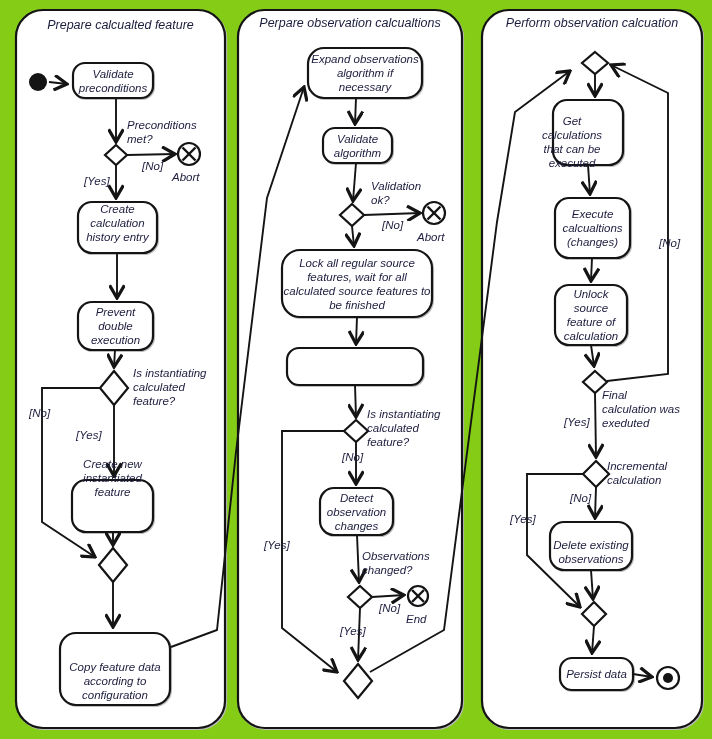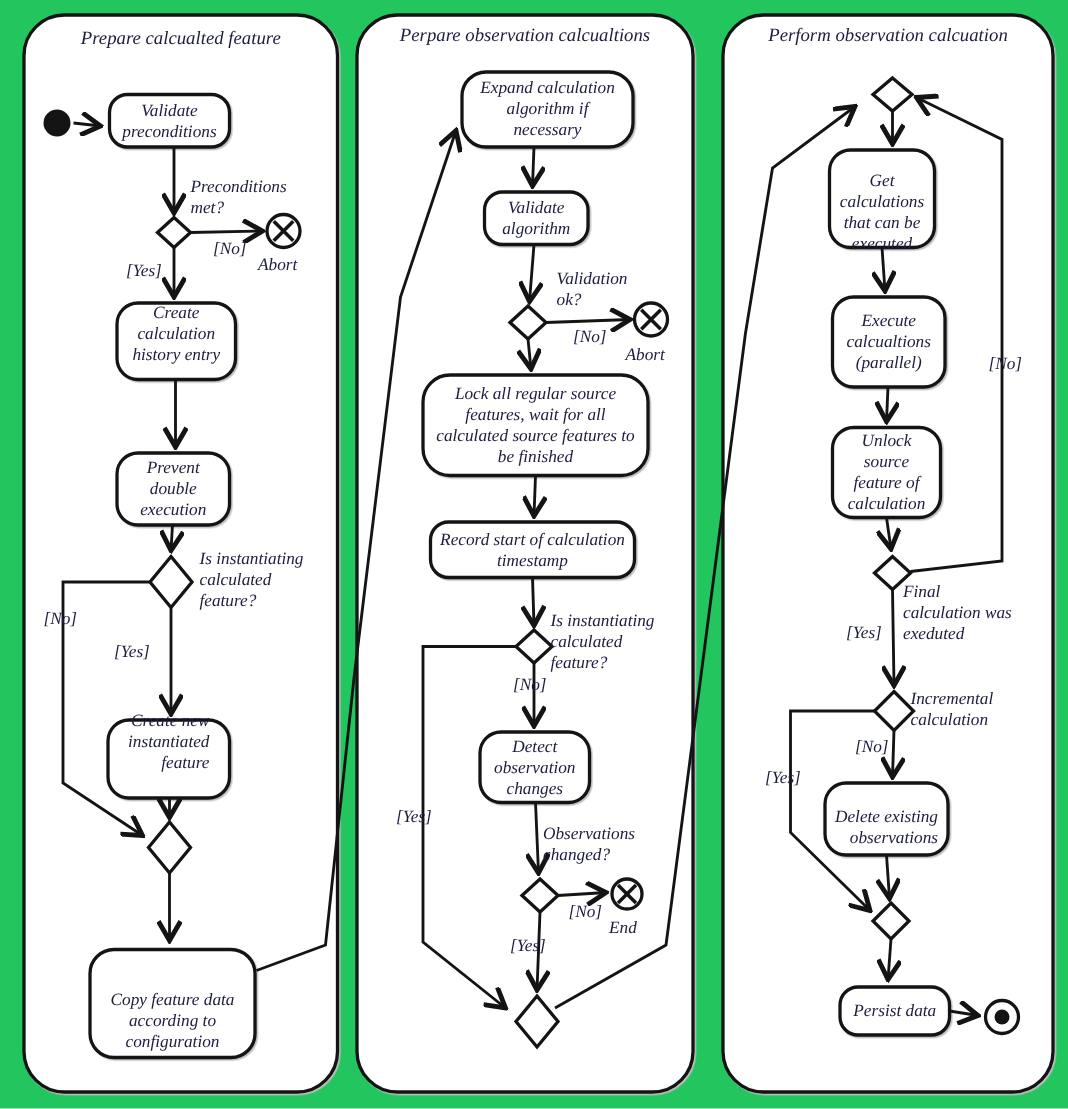--- a/index.html
+++ b/index.html
@@ -1,20 +1,20 @@
 <!DOCTYPE html>
 <html><head>
 <meta charset="utf-8">
 <style>
   html,body{margin:0;padding:0;background:#ffffff;}
   #stage{
     position:relative;
     width:712px;height:739px;
-    background:#22c55e;
-    font-family:Liberation Serif, serif;
+    background:#84cc16;
+    font-family:Liberation Sans, sans-serif;
     font-style:italic;
     color:#1c1c3e;
     overflow:hidden;
   }
   #diagram-svg{position:absolute;left:0;top:0;}
   .ink{stroke:#141414;fill:none;}
   .node{fill:#ffffff;stroke:#141414;stroke-width:2.2;}
   .sketch{filter:drop-shadow(1px 1.6px 0px #bdbdbd);}
   .edge{stroke:#141414;stroke-width:1.9;fill:none;}
   .lbl{
@@ -141,80 +141,78 @@
   <div class="lane-title" style="left:482px;top:16px;width:220px;">Perform observation calcuation</div>
 
   <div class="lbl box-lbl" style="left:65px;top:63px;width:96px;height:35px;">Validate
 preconditions</div>
   <div class="lbl box-lbl" style="left:70px;top:202px;width:95px;height:41px;">Create
 calculation
 history entry</div>
   <div class="lbl box-lbl" style="left:70px;top:302px;width:91px;height:48px;">Prevent
 double
 execution</div>
-  <div class="lbl box-lbl" style="left:64px;top:469px;width:97px;height:52px;text-align:right;">Create new
+  <div class="lbl box-lbl" style="left:64px;top:452px;width:97px;height:52px;">Create new
 instantiated
 feature</div>
   <div class="lbl box-lbl" style="left:52px;top:633px;width:126px;height:72px;margin-top:12px;">Copy feature data
 according to
 configuration</div>
 
   <div class="lbl" style="left:127px;top:118px;">Preconditions
 met?</div>
   <div class="lbl" style="left:142px;top:159px;">[No]</div>
   <div class="lbl" style="left:172px;top:170px;">Abort</div>
   <div class="lbl" style="left:84px;top:174px;">[Yes]</div>
   <div class="lbl" style="left:133px;top:366px;">Is instantiating
 calculated
 feature?</div>
   <div class="lbl" style="left:29px;top:406px;">[No]</div>
   <div class="lbl" style="left:76px;top:428px;">[Yes]</div>
 
-  <div class="lbl box-lbl" style="left:302px;top:48px;width:126px;height:50px;">Expand calculation
+  <div class="lbl box-lbl" style="left:302px;top:48px;width:126px;height:50px;">Expand observations
 algorithm if
 necessary</div>
   <div class="lbl box-lbl" style="left:316px;top:128px;width:83px;height:35px;">Validate
 algorithm</div>
   <div class="lbl box-lbl" style="left:274px;top:250px;width:166px;height:67px;">Lock all regular source
 features, wait for all
 calculated source features to
 be finished</div>
-  <div class="lbl box-lbl" style="left:277px;top:348px;width:156px;height:37px;">Record start of calculation
-timestamp</div>
   <div class="lbl box-lbl" style="left:312px;top:488px;width:89px;height:47px;">Detect
 observation
 changes</div>
 
   <div class="lbl" style="left:371px;top:179px;">Validation
 ok?</div>
   <div class="lbl" style="left:382px;top:218px;">[No]</div>
   <div class="lbl" style="left:417px;top:230px;">Abort</div>
   <div class="lbl" style="left:367px;top:407px;">Is instantiating
 calculated
 feature?</div>
   <div class="lbl" style="left:342px;top:450px;">[No]</div>
   <div class="lbl" style="left:264px;top:538px;">[Yes]</div>
   <div class="lbl" style="left:362px;top:549px;">Observations
 changed?</div>
   <div class="lbl" style="left:379px;top:601px;">[No]</div>
   <div class="lbl" style="left:406px;top:612px;">End</div>
   <div class="lbl" style="left:340px;top:624px;">[Yes]</div>
 
-  <div class="lbl box-lbl" style="left:545px;top:100px;width:86px;height:83px;">Get
+  <div class="lbl box-lbl" style="left:529px;top:100px;width:86px;height:83px;">Get
 calculations
 that can be
 executed</div>
   <div class="lbl box-lbl" style="left:547px;top:198px;width:91px;height:60px;">Execute
 calcualtions
-(parallel)</div>
+(changes)</div>
   <div class="lbl box-lbl" style="left:547px;top:285px;width:88px;height:60px;">Unlock
 source
 feature of
 calculation</div>
-  <div class="lbl box-lbl" style="left:542px;top:522px;width:98px;height:60px;text-align:right;">Delete existing
+  <div class="lbl box-lbl" style="left:542px;top:522px;width:98px;height:60px;">Delete existing
 observations</div>
   <div class="lbl box-lbl" style="left:552px;top:658px;width:89px;height:32px;">Persist data</div>
 
   <div class="lbl" style="left:659px;top:236px;">[No]</div>
   <div class="lbl" style="left:602px;top:388px;">Final
 calculation was
 exeduted</div>
   <div class="lbl" style="left:564px;top:415px;">[Yes]</div>
   <div class="lbl" style="left:607px;top:459px;">Incremental
 calculation</div>

